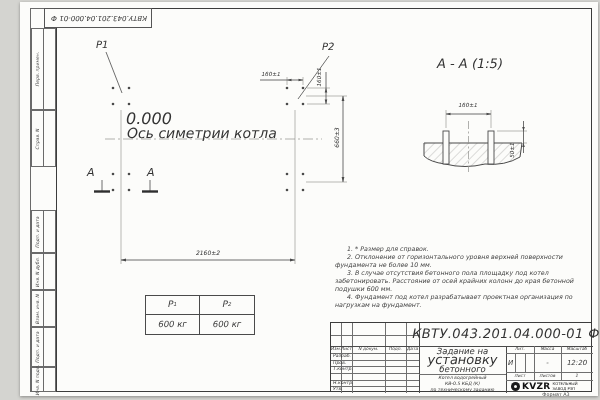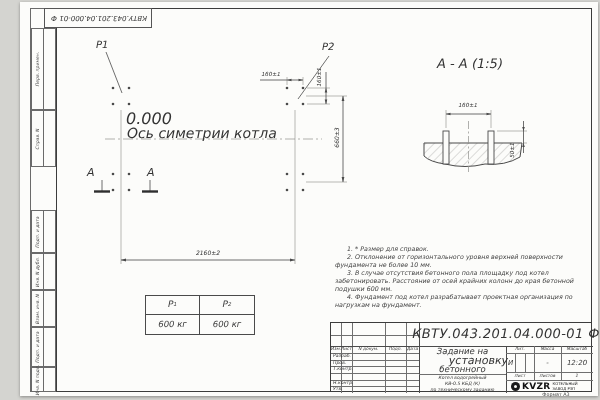--- a/index.html
+++ b/index.html
@@ -241,21 +241,21 @@
     <div class="cell" style="left:54px;top:23px;width:21px;height:7px;font-size:4.3px;">Подп.</div>
     <div class="cell" style="left:75px;top:23px;width:13px;height:7px;font-size:4.3px;">Дата</div>
 
     <div class="cell left" style="left:0;top:30px;width:21px;height:6.7px;font-size:4.6px;">Разраб.</div>
     <div class="cell left" style="left:0;top:36.7px;width:21px;height:6.7px;font-size:4.6px;">Пров.</div>
     <div class="cell left" style="left:0;top:43.4px;width:21px;height:6.6px;font-size:4.6px;">Т.контр.</div>
     <div class="cell left" style="left:0;top:56.7px;width:21px;height:6.7px;font-size:4.6px;">Н.контр.</div>
     <div class="cell left" style="left:0;top:63.4px;width:21px;height:6.6px;font-size:4.6px;">Утв.</div>
 
     <div class="cell" style="left:88px;top:24px;width:87px;height:9px;font-size:8.5px;">Задание на</div>
-    <div class="cell" style="left:104px;top:33px;width:87px;height:9px;font-size:11px;">установку</div>
+    <div class="cell" style="left:88px;top:33px;width:87px;height:9px;font-size:13px;">установку</div>
     <div class="cell" style="left:88px;top:42px;width:87px;height:9px;font-size:8.5px;">бетонного</div>
 
     <div class="cell" style="left:88px;top:52px;width:87px;height:6px;font-size:4.6px;">Котел водогрейный</div>
     <div class="cell" style="left:88px;top:58px;width:87px;height:6px;font-size:4.6px;">КВ-0.5 КБД (К)</div>
     <div class="cell" style="left:88px;top:64px;width:87px;height:6px;font-size:4.6px;">по техническому заданию</div>
 
     <div class="cell" style="left:175px;top:23px;width:28px;height:7px;font-size:4.3px;">Лит.</div>
     <div class="cell" style="left:203px;top:23px;width:27px;height:7px;font-size:4.3px;">Масса</div>
     <div class="cell" style="left:230px;top:23px;width:32px;height:7px;font-size:4.3px;">Масштаб</div>
     <div class="cell" style="left:175px;top:30px;width:9.3px;height:19px;font-size:7px;">И</div>

